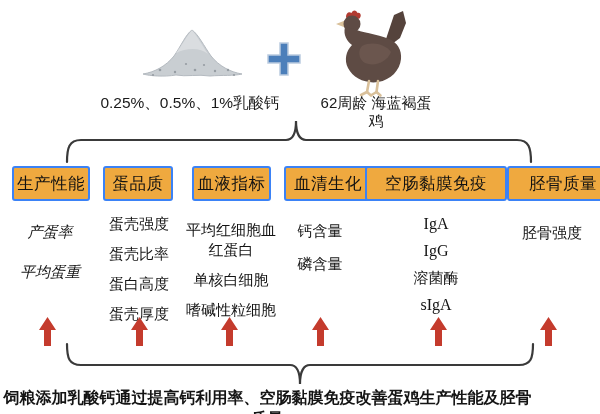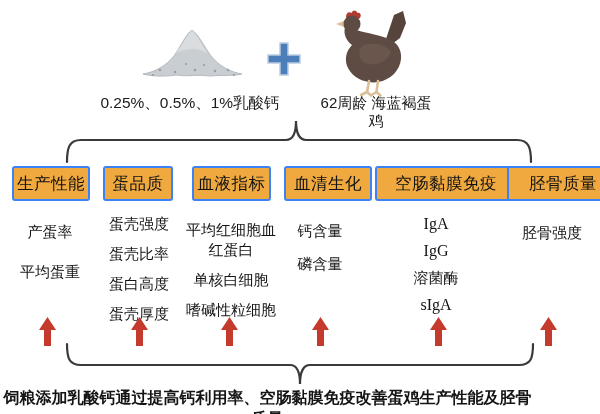--- a/index.html
+++ b/index.html
@@ -14,26 +14,26 @@
   .metric-box{
     position:absolute;top:166px;height:35px;box-sizing:border-box;
     border:2px solid #3b82f6;background:#efa93f;border-radius:3px;
     display:flex;align-items:center;justify-content:center;
     font-size:16.5px;font-weight:normal;color:#121212;letter-spacing:0.5px;
   }
   .box-1{left:12px;width:78px;}
   .box-2{left:103px;width:70px;}
   .box-3{left:192px;width:79px;}
   .box-4{left:284px;width:88px;}
-  .box-5{left:375px;width:142px;}
+  .box-5{left:365px;width:142px;}
   .box-6{left:507px;width:112px;}
   .metric-list{position:absolute;text-align:center;font-size:15px;color:#141414;}
   .metric-list .item{display:block;}
   .list-1{left:1px;top:222px;width:98px;}
-  .list-1 .item{line-height:19px;margin-bottom:21px;}
+  .list-1 .item{line-height:19px;margin-bottom:21px;font-style:italic;}
   .list-2{left:90px;top:214px;width:98px;}
   .list-2 .item{line-height:19px;margin-bottom:11px;}
   .list-3{left:180px;top:220px;width:102px;}
   .list-3 .item{line-height:20px;margin-bottom:10px;}
   .list-4{left:271px;top:221px;width:98px;}
   .list-4 .item{line-height:19px;margin-bottom:14px;}
   .list-5{left:387px;top:214px;width:98px;}
   .list-5 .item{line-height:19px;margin-bottom:8px;}
   .list-6{left:503px;top:223px;width:98px;}
   .list-6 .item{line-height:19px;}

